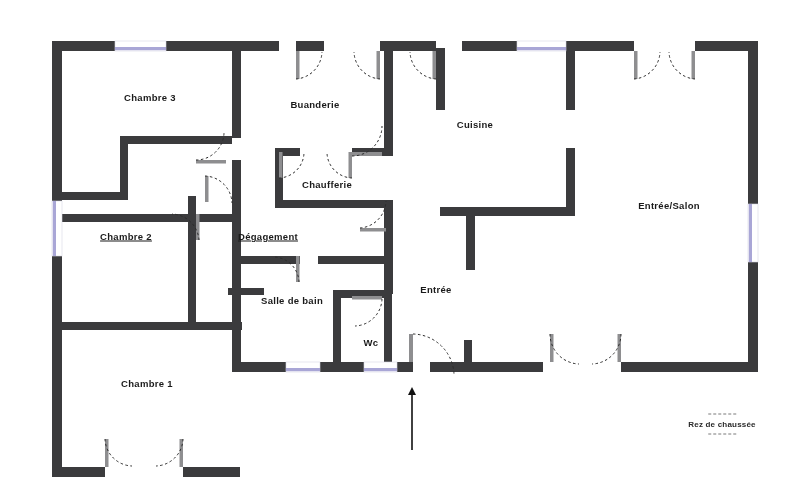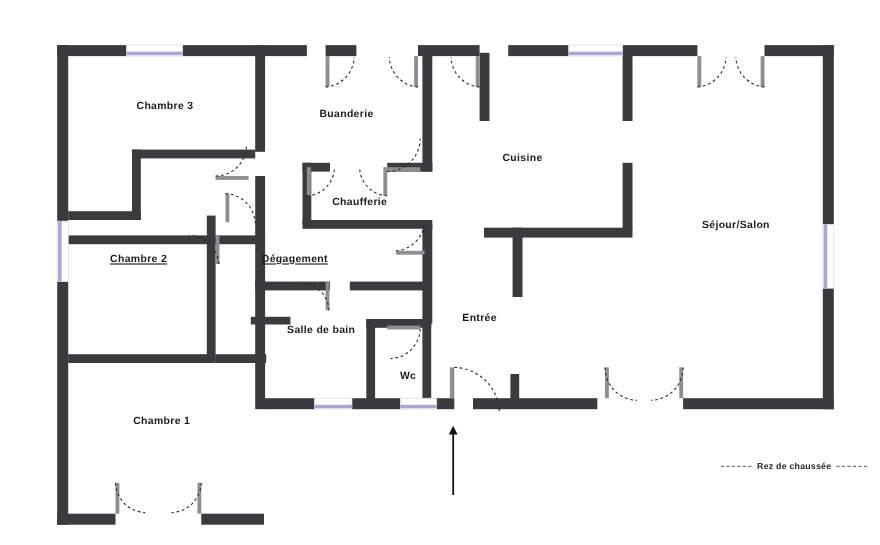--- a/index.html
+++ b/index.html
@@ -208,30 +208,30 @@
         <g>
           <line x1="412" y1="450" x2="412" y2="393" stroke="#111111" stroke-width="1.6"></line>
           <polygon points="408,395 416,395 412,387" fill="#111111"></polygon>
         </g>
       </g>
   </svg>
 
   <div id="labels-layer">
       <div class="room-label" style="left: 150px; top: 97px;">Chambre 3</div>
       <div class="room-label" style="left: 315px; top: 104px;">Buanderie</div>
-      <div class="room-label" style="left: 475px; top: 124px; margin-top: 20px;">Cuisine</div>
-      <div class="room-label" style="left: 669px; top: 205px;">Séjour/Salon</div>
+      <div class="room-label" style="left: 475px; top: 124px;">Cuisine</div>
+      <div class="room-label" style="left: 669px; top: 205px;">Entrée/Salon</div>
       <div class="room-label" style="left: 327px; top: 184px;">Chaufferie</div>
       <div class="room-label" style="left: 126px; top: 236px; text-decoration: underline;">Chambre 2</div>
       <div class="room-label" style="left: 268px; top: 236px; text-decoration: underline;">Dégagement</div>
       <div class="room-label" style="left: 428px; top: 289px; padding-left: 16px;">Entrée</div>
       <div class="room-label" style="left: 292px; top: 300px;">Salle de bain</div>
       <div class="room-label" style="left: 357px; top: 342px; margin-left: 14px;">Wc</div>
       <div class="room-label" style="left: 147px; top: 383px;">Chambre 1</div>
     </div>
 
-  <div class="legend-wrap" id="legend" style="left: 722px; top: 424px;">
+  <div class="legend-wrap" id="legend" style="left: 722px; top: 424px; flex-direction: column;">
     <span class="legend-dash"></span>
     <span class="legend-text">Rez de chaussée</span>
     <span class="legend-dash"></span>
   </div>
 
 </div>
 
 </body></html>

